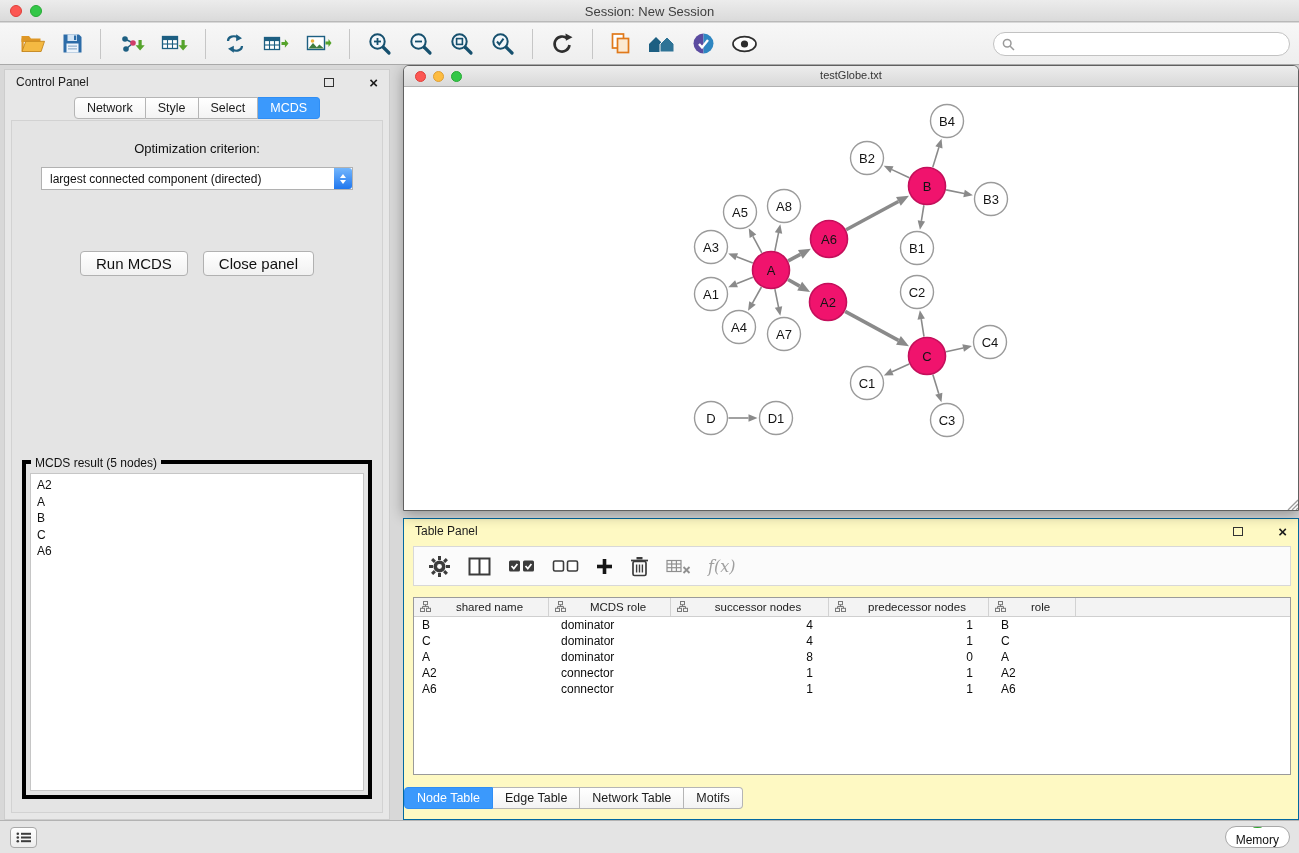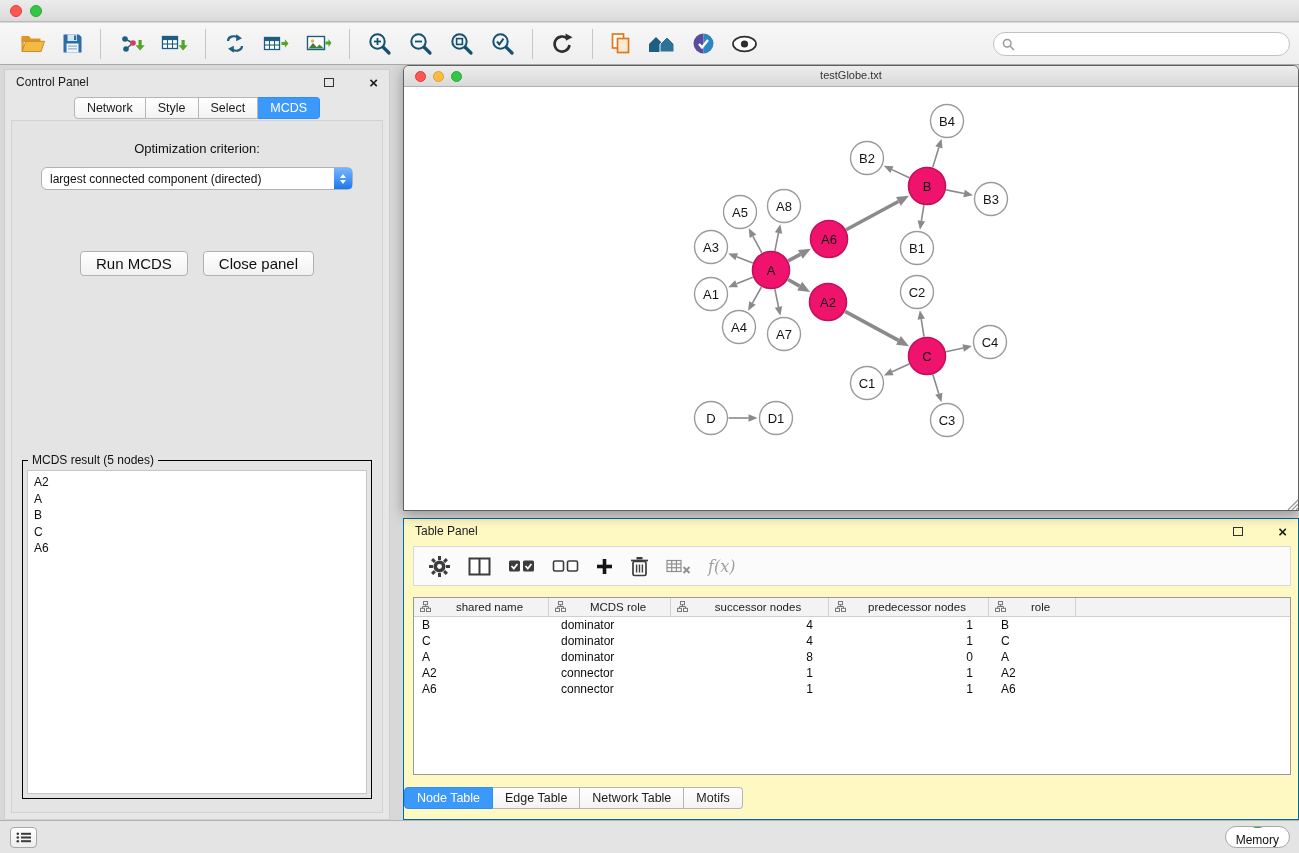--- a/index.html
+++ b/index.html
@@ -33,27 +33,27 @@
 .control-panel .seg-tabs{margin-top:3px;}
 .seg-tab{font-size:12.5px;padding:3px 12px;background:linear-gradient(#ffffff,#f3f3f3);border:1px solid #b5b5b5;border-left:0;color:#1c1c1c;cursor:pointer;white-space:nowrap;}
 .seg-tab:first-child{border-left:1px solid #b5b5b5;border-radius:4px 0 0 4px;}
 .seg-tab:last-child{border-radius:0 4px 4px 0;}
 .seg-tab.active{background:#3b99fc;border-color:#2f8ef5;color:#fff;}
 
 
 .control-panel{position:absolute;left:4px;top:69px;width:386px;height:751px;background:#e7e7e7;border:1px solid #cdcdcd;}
 .cp-content{position:absolute;left:6px;right:6px;top:50px;bottom:6px;background:#e4e4e4;border:1px solid #d2d2d2;}
 .opt-label{margin-top:20px;text-align:center;font-size:13px;color:#101010;}
-.dropdown{position:relative;width:312px;height:23px;margin:11px auto 0;background:#fff;border:1px solid #b1b1b1;border-radius:6px;display:flex;align-items:center;padding-left:8px;font-size:12px;color:#101010;cursor:pointer;}
+.dropdown{position:relative;width:312px;height:23px;margin:11px auto 0;background:#fff;border:1px solid #b1b1b1;border-radius:0;display:flex;align-items:center;padding-left:8px;font-size:12px;color:#101010;cursor:pointer;}
 .dd-stepper{position:absolute;right:0;top:0;bottom:0;width:18px;background:linear-gradient(#73b6fd,#2077ee);border-radius:0 3px 3px 0;display:flex;flex-direction:column;align-items:center;justify-content:center;gap:2px;}
 .tri-up{width:0;height:0;border-left:3.5px solid transparent;border-right:3.5px solid transparent;border-bottom:4px solid #fff;}
 .tri-down{width:0;height:0;border-left:3.5px solid transparent;border-right:3.5px solid transparent;border-top:4px solid #fff;}
 .btn-row{display:flex;justify-content:center;gap:15px;margin-top:13px;}
 .btn{font-family:inherit;font-size:15px;color:#101010;padding:3px 15px;background:linear-gradient(#ffffff,#f1f1f1);border:1px solid #b1b1b1;border-radius:4px;cursor:pointer;margin-top:48px;}
-.result-box{position:absolute;left:10px;right:10px;top:339px;bottom:13px;border:1px solid #000000;}
+.result-box{position:absolute;left:10px;right:10px;top:339px;bottom:13px;border:4px solid #000000;}
 .result-legend{position:absolute;top:-8px;left:5px;background:#e4e4e4;padding:0 4px;font-size:12px;color:#101010;}
 .result-list{position:absolute;left:4px;right:4px;top:9px;bottom:4px;background:#fff;border:1px solid #c6c6c6;padding:3px 6px;font-size:12px;color:#101010;overflow:auto;}
 .result-item{line-height:16.5px;}
 
 
 .network-window{position:absolute;left:403px;top:65px;width:896px;height:446px;background:#fff;border:1px solid #606060;border-radius:6px 6px 0 0;box-shadow:0 4px 14px rgba(0,0,0,.32);z-index:4;}
 .net-titlebar{position:relative;height:21px;background:linear-gradient(#ededed,#d9d9d9);border-bottom:1px solid #b2b2b2;border-radius:5px 5px 0 0;}
 .net-traffic{position:absolute;left:11px;top:5px;display:flex;gap:7px;}
 .net-traffic .tl{width:11px;height:11px;}
 .net-title{position:absolute;left:0;right:0;top:3px;text-align:center;font-size:11px;color:#363636;}
@@ -84,20 +84,21 @@
 .memory-dot{width:9px;height:9px;border-radius:50%;background:#27a427;}
 </style>
 </head>
 <body>
 
 <div class="titlebar">
   <div class="traffic">
     <span class="tl tl-red"></span>
     <span class="tl tl-green"></span>
   </div>
+  <div class="win-title">Session: New Session</div>
 </div>
 
 <div class="main-toolbar">
   <button class="tb">
     <svg width="26" height="21" viewBox="0 0 26 21">
         <path d="M1.5 3 h7.5 l2 2.5 h9.5 v3.5 h-19 z" fill="#de9726"></path>
         <path d="M1.5 18.5 v-13 h2.2 v13 z" fill="#de9726"></path>
         <path d="M2 18.5 L5.8 8.3 h18.7 l-3.4 10.2 z" fill="#f4b942" stroke="#c4861d" stroke-width="0.9"></path>
       </svg>
   </button>

